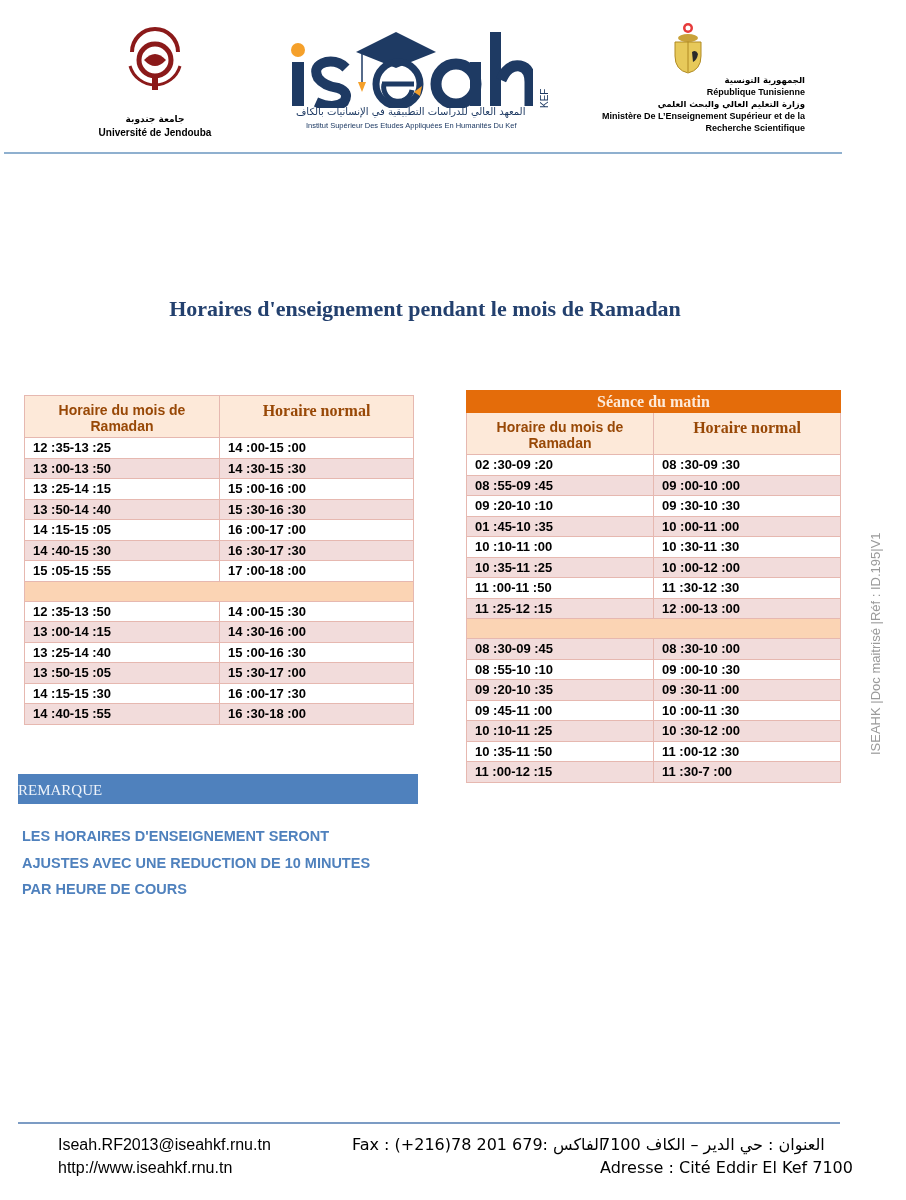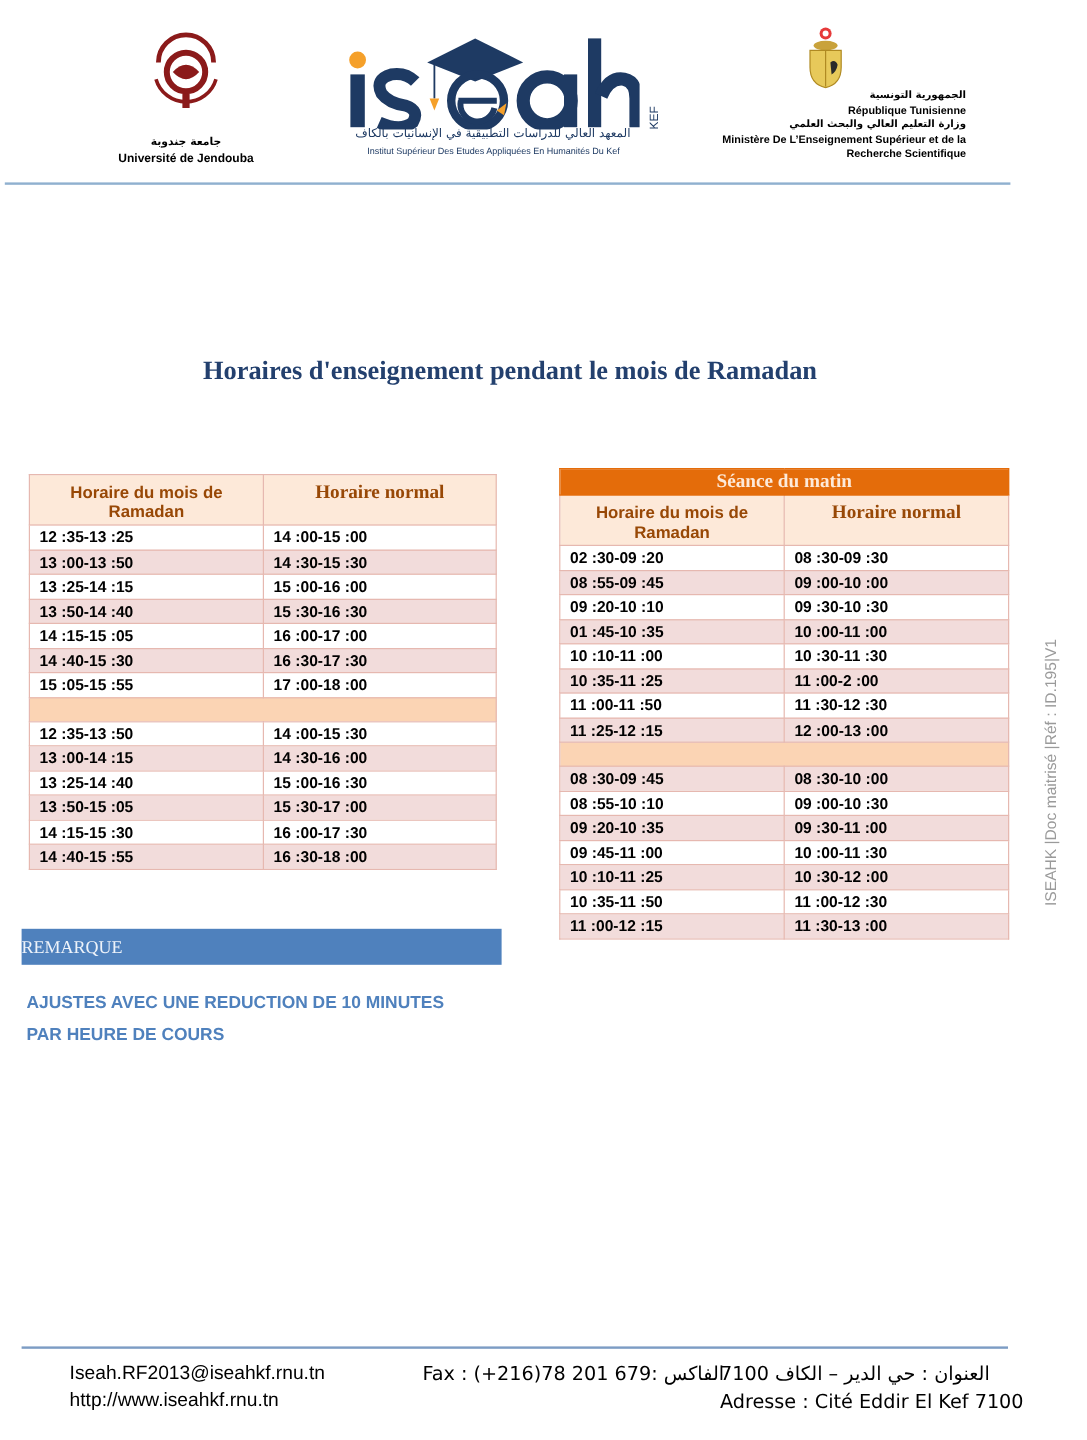--- a/index.html
+++ b/index.html
@@ -223,21 +223,21 @@
       <tr class="even">
         <td class="c1">01 :45-10 :35</td>
         <td>10 :00-11 :00</td>
       </tr>
       <tr class="odd">
         <td class="c1">10 :10-11 :00</td>
         <td>10 :30-11 :30</td>
       </tr>
       <tr class="even">
         <td class="c1">10 :35-11 :25</td>
-        <td>11 :00-2 :00</td>
+        <td>10 :00-12 :00</td>
       </tr>
       <tr class="odd">
         <td class="c1">11 :00-11 :50</td>
         <td>11 :30-12 :30</td>
       </tr>
       <tr class="even">
         <td class="c1">11 :25-12 :15</td>
         <td>12 :00-13 :00</td>
       </tr>
     </tbody>
@@ -266,27 +266,28 @@
       <tr class="even">
         <td class="c1">10 :10-11 :25</td>
         <td>10 :30-12 :00</td>
       </tr>
       <tr class="odd">
         <td class="c1">10 :35-11 :50</td>
         <td>11 :00-12 :30</td>
       </tr>
       <tr class="even">
         <td class="c1">11 :00-12 :15</td>
-        <td>11 :30-13 :00</td>
+        <td>11 :30-7 :00</td>
       </tr>
     </tbody>
 </table>
 
 <div class="remark-bar">REMARQUE</div>
 <div class="remark-text">
+  <div>LES HORAIRES D'ENSEIGNEMENT SERONT</div>
   <div>AJUSTES AVEC UNE REDUCTION DE 10 MINUTES</div>
   <div>PAR HEURE DE COURS</div>
 </div>
 
 <div class="side-stamp">ISEAHK |Doc maitrisé |Réf : ID.195|V1</div>
 
 <div class="rule bottom"></div>
 <div class="foot col1">
   <div>Iseah.RF2013@iseahkf.rnu.tn</div>
   <div>http://www.iseahkf.rnu.tn</div>

